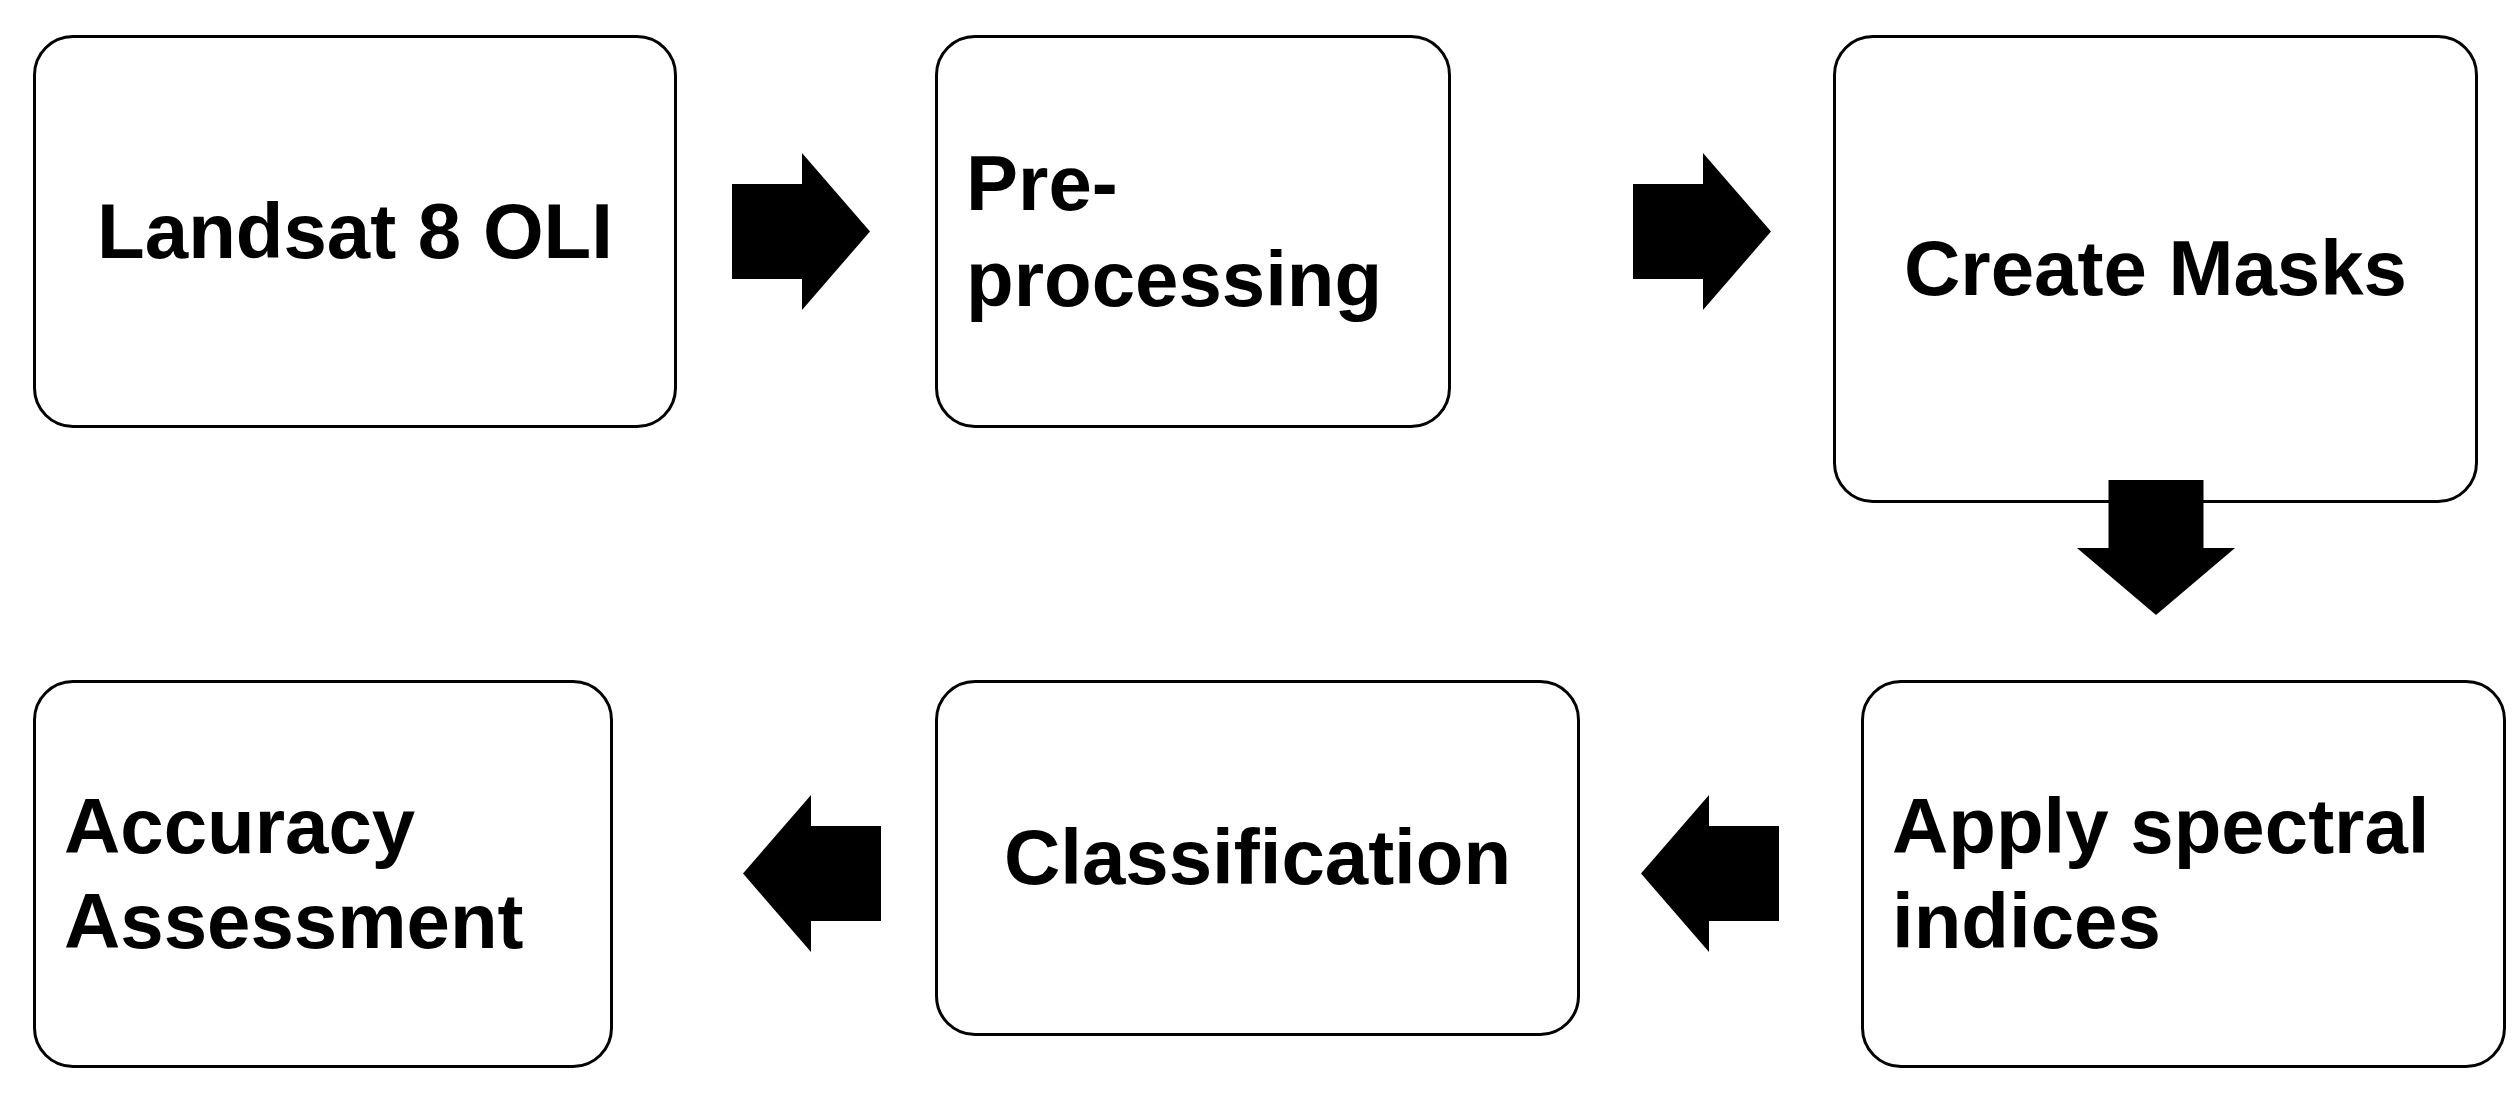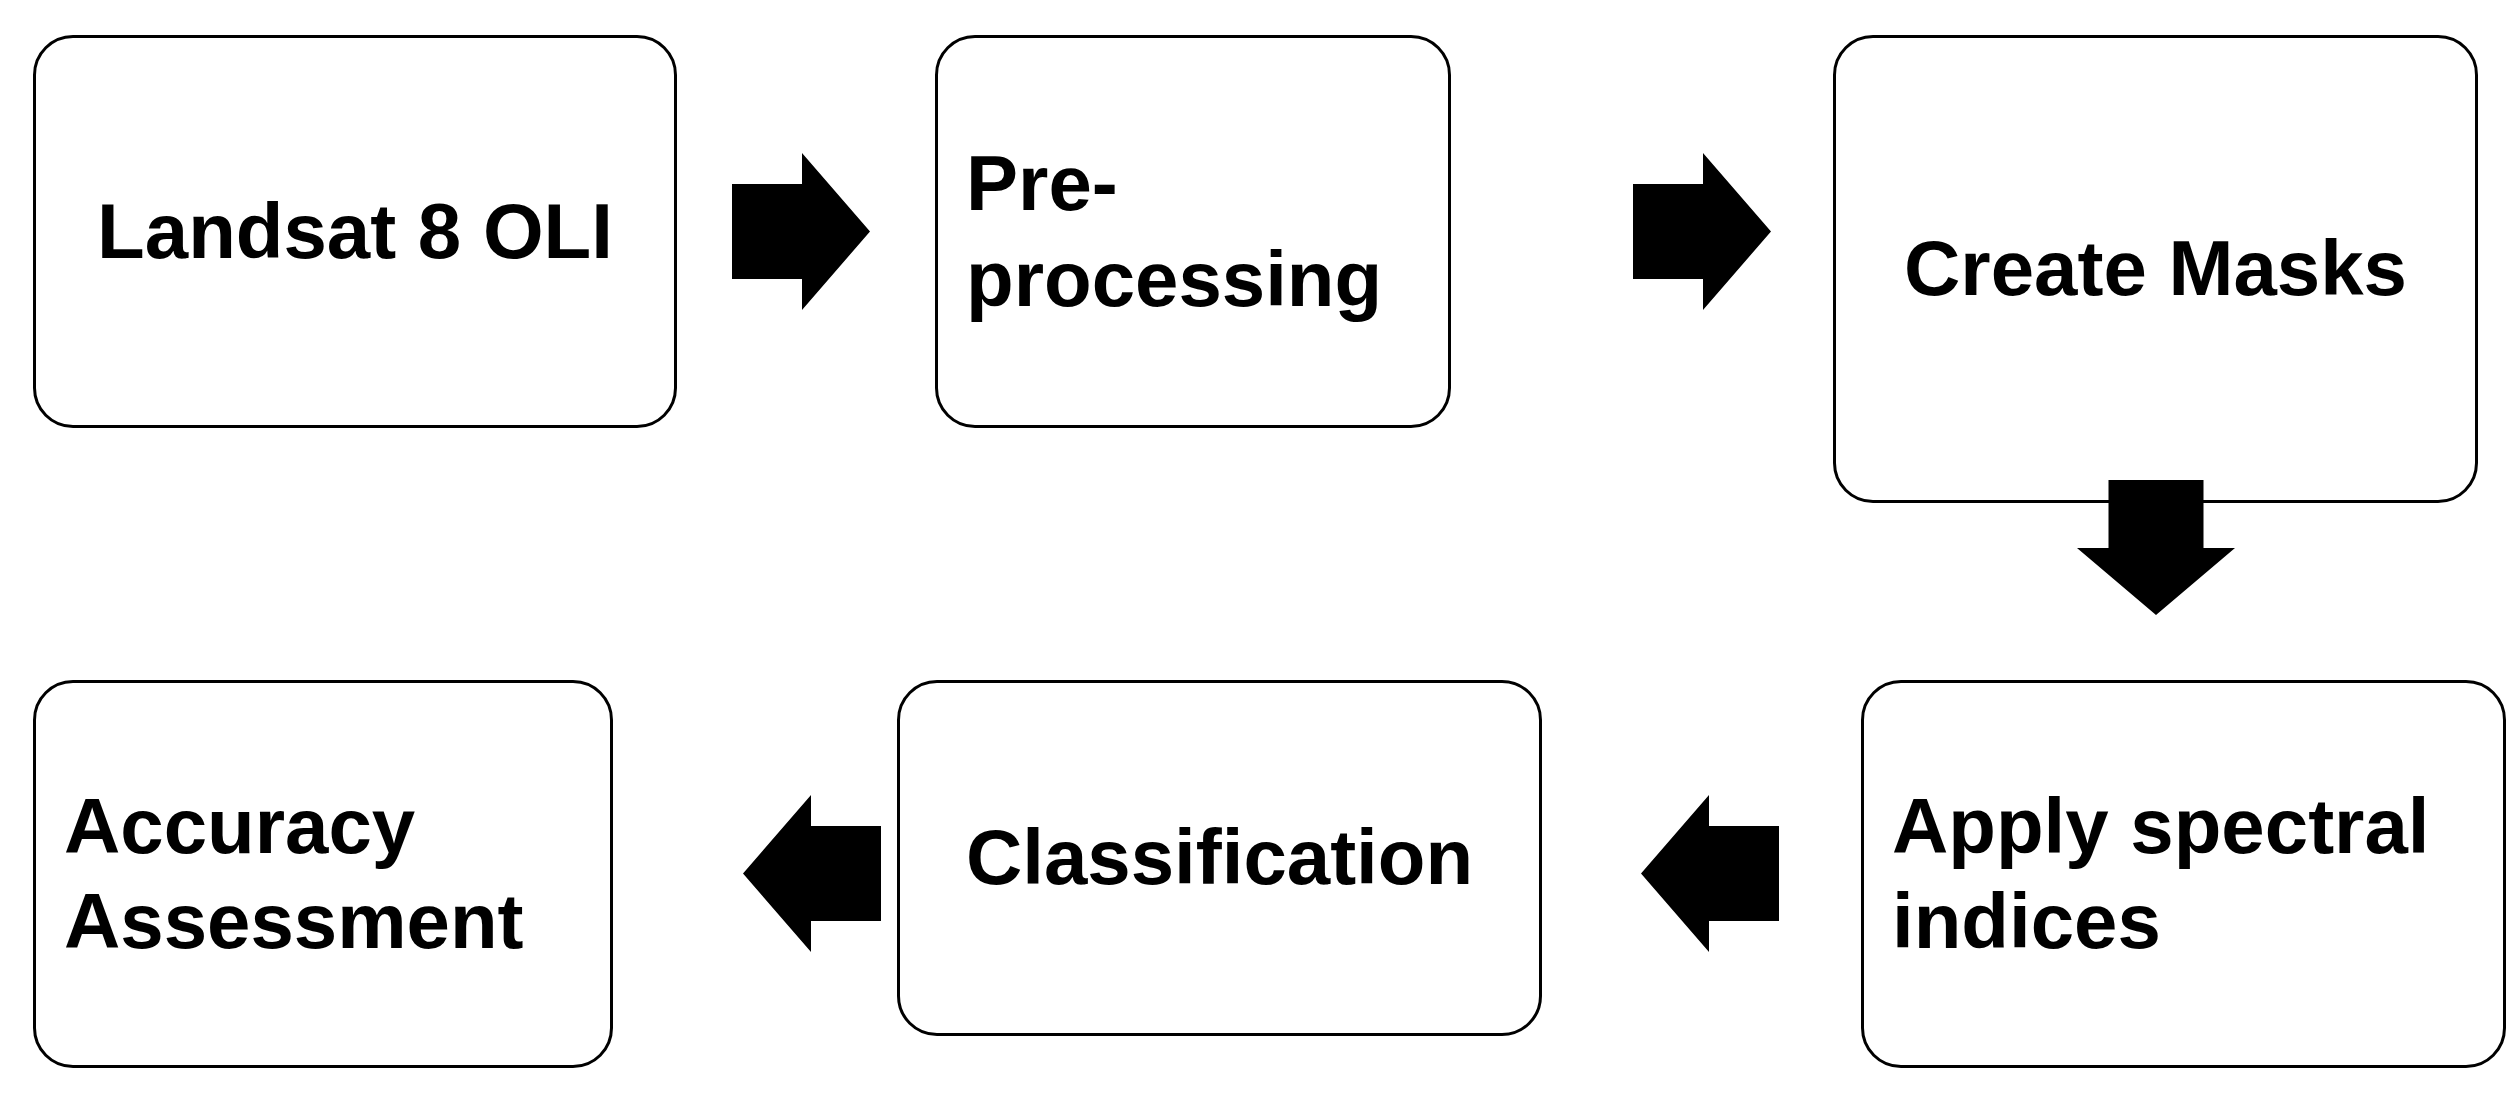--- a/index.html
+++ b/index.html
@@ -31,21 +31,21 @@
     color: #000000;
     padding: 0 28px;
     letter-spacing: 0px;
   }
   
   .node.n1 { left: 33px;   top: 35px;  width: 644px; height: 393px; }
   .node.n2 { left: 935px;  top: 35px;  width: 516px; height: 393px; }
   .node.n3 { left: 1833px; top: 35px;  width: 645px; height: 468px; }
   
   .node.n4 { left: 1861px; top: 680px; width: 645px; height: 388px; }
-  .node.n5 { left: 897px;  top: 680px; width: 645px; height: 356px; }
+  .node.n5 { left: 935px;  top: 680px; width: 645px; height: 356px; }
   .node.n6 { left: 33px;   top: 680px; width: 580px; height: 388px; }
 
   .connector {
     position: absolute;
     line-height: 0;
   }
   .connector svg { display: block; }
   .connector polygon { fill: #000000; }
 
   .arrow-r1 { left: 732px;  top: 153px; }

